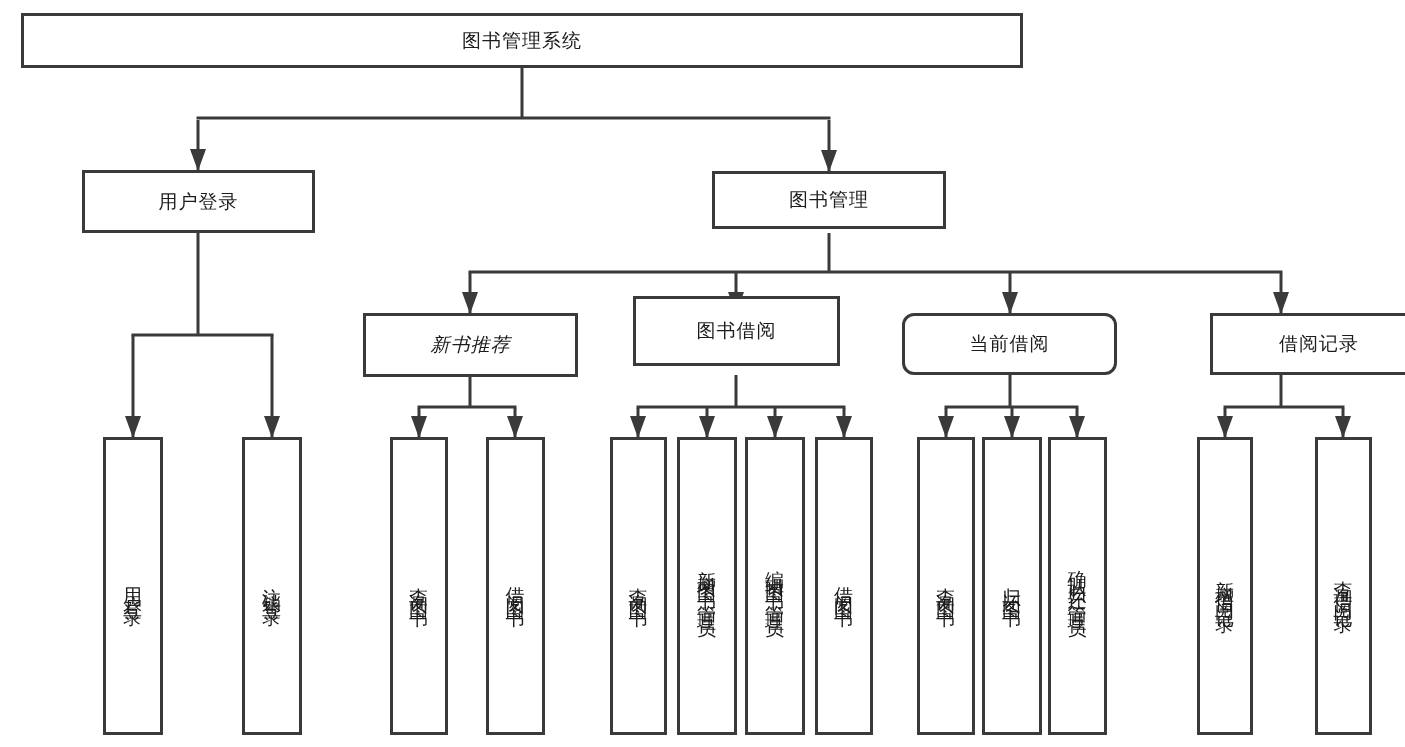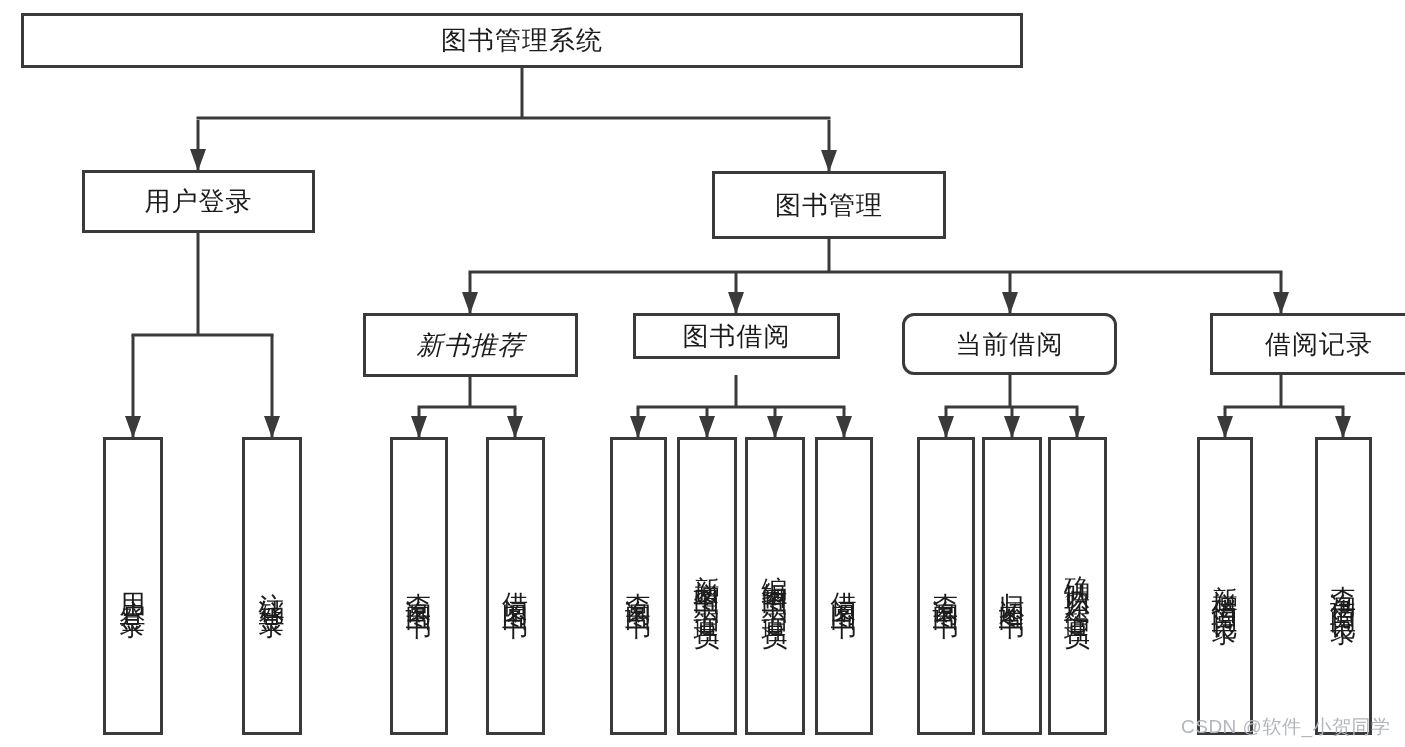--- a/index.html
+++ b/index.html
@@ -25,21 +25,21 @@
   }
   .node {
     position: absolute;
     box-sizing: border-box;
     border: 3px solid #3a3a3a;
     background: #ffffff;
     display: flex;
     align-items: center;
     justify-content: center;
     color: #1c1c1c;
-    font-size: 26px;
+    font-size: 19px;
     letter-spacing: 1px;
     text-align: center;
   }
   .node.vbox span {
     writing-mode: vertical-rl;
     text-orientation: mixed;
     letter-spacing: 7px;
     line-height: 1;
   }
   .watermark {
@@ -108,28 +108,28 @@
     </g>
   </svg>
 
   <div class="node" style="left:21px; top:13px; width:1002px; height:55px;">
     <span>图书管理系统</span>
   </div>
 
   <div class="node" style="left:82px; top:170px; width:233px; height:63px;">
     <span>用户登录</span>
   </div>
-  <div class="node" style="left:712px; top:171px; width:234px; height:68px;">
+  <div class="node" style="left:712px; top:171px; width:234px; height:58px;">
     <span>图书管理</span>
   </div>
 
   <div class="node" style="left:363px; top:313px; width:215px; height:64px;font-style:italic;">
     <span>新书推荐</span>
   </div>
-  <div class="node" style="left:633px; top:313px; width:207px; height:46px;">
+  <div class="node" style="left:633px; top:296px; width:207px; height:70px;">
     <span>图书借阅</span>
   </div>
   <div class="node" style="left:902px; top:313px; width:215px; height:62px;border-radius:12px;">
     <span>当前借阅</span>
   </div>
   <div class="node" style="left:1210px; top:313px; width:218px; height:62px;">
     <span>借阅记录</span>
   </div>
 
   <div class="node vbox" style="left:103px; top:437px; width:60px; height:298px;">
@@ -169,14 +169,13 @@
     <span>确认归还（管理员）</span>
   </div>
 
   <div class="node vbox" style="left:1197px; top:437px; width:56px; height:298px;">
     <span>新增借阅记录</span>
   </div>
   <div class="node vbox" style="left:1315px; top:437px; width:57px; height:298px;">
     <span>查询借阅记录</span>
   </div>
 
-  <div class="watermark">CSDN @软件_小贺同学</div>
 </div>
 
 </body></html>

